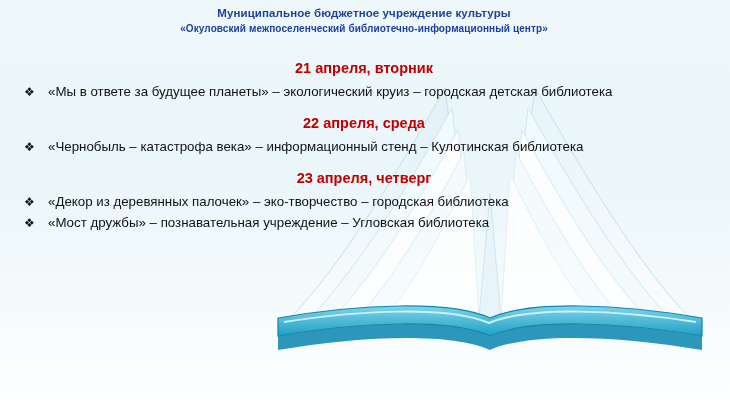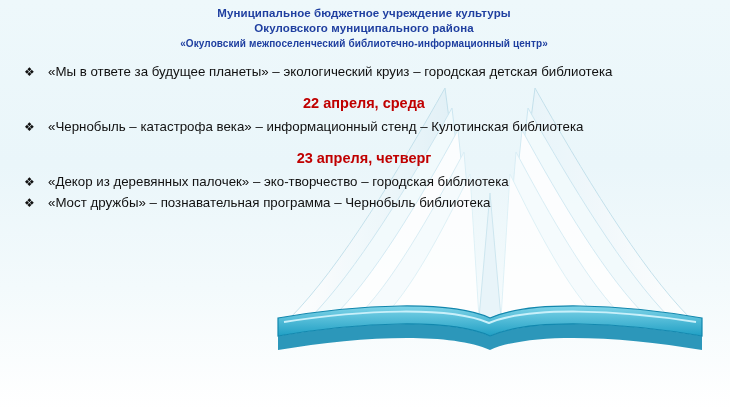--- a/index.html
+++ b/index.html
@@ -133,27 +133,27 @@
     <path d="M8 318 L8 332 C90 318 180 314 220 332 C260 314 350 318 432 332 L432 318
              C350 304 260 300 220 318 C180 300 90 304 8 318 Z" fill="#158cb3" opacity="0.9"></path>
 
     <path d="M14 304 C92 292 178 288 219 305 C260 288 348 292 426 304" fill="none" stroke="#c9f0fa" stroke-width="2"></path>
   </svg>
 
   <div class="content">
 
     <div class="org-block">
       <div>Муниципальное бюджетное учреждение культуры</div>
-      <div>Окуловского муниципального района</div>
       <div class="org-line3">«Окуловский межпоселенческий библиотечно-информационный центр»</div>
     </div>
 
     <div class="plan-title">
     </div>
 
+    <div class="day-heading first">21 апреля, вторник</div>
     <ul class="events">
       <li>
         <span class="bullet">❖</span>
         <span>«Мы в ответе за будущее планеты» – экологический круиз – городская детская библиотека</span>
       </li>
     </ul>
 
     <div class="day-heading">22 апреля, среда</div>
     <ul class="events">
       <li>
@@ -163,18 +163,18 @@
     </ul>
 
     <div class="day-heading">23 апреля, четверг</div>
     <ul class="events tight">
       <li>
         <span class="bullet">❖</span>
         <span>«Декор из деревянных палочек» – эко-творчество – городская библиотека</span>
       </li>
       <li>
         <span class="bullet">❖</span>
-        <span>«Мост дружбы» – познавательная программа – Чернобыль библиотека</span>
+        <span>«Мост дружбы» – познавательная учреждение – Угловская библиотека</span>
       </li>
     </ul>
 
   </div>
 </div>
 
 </body></html>

